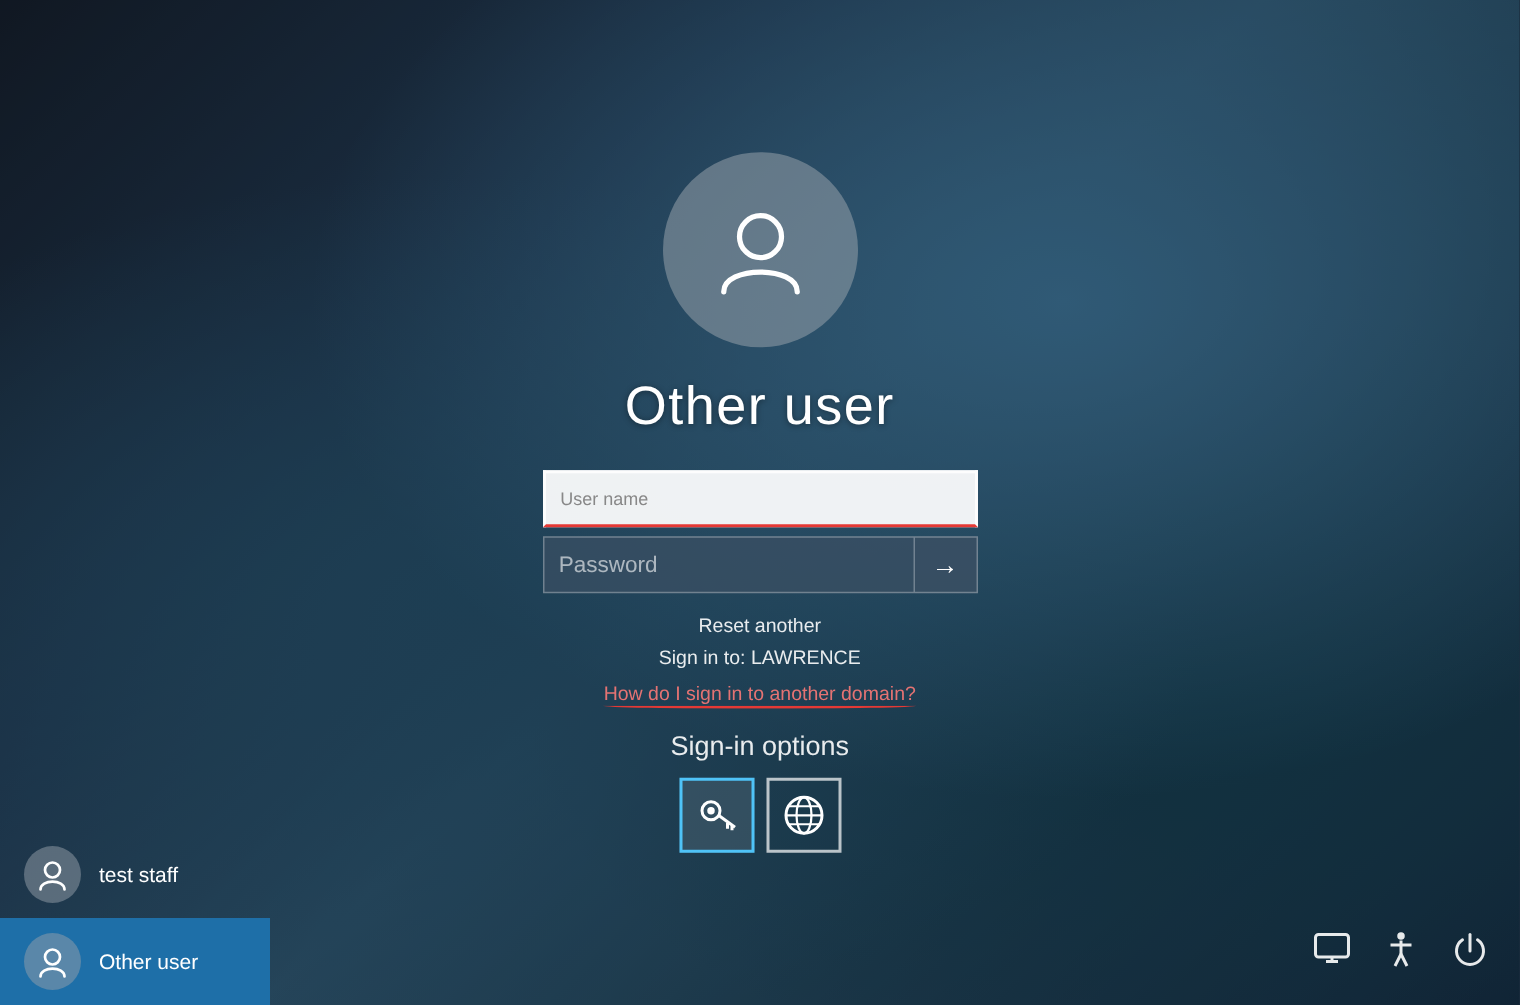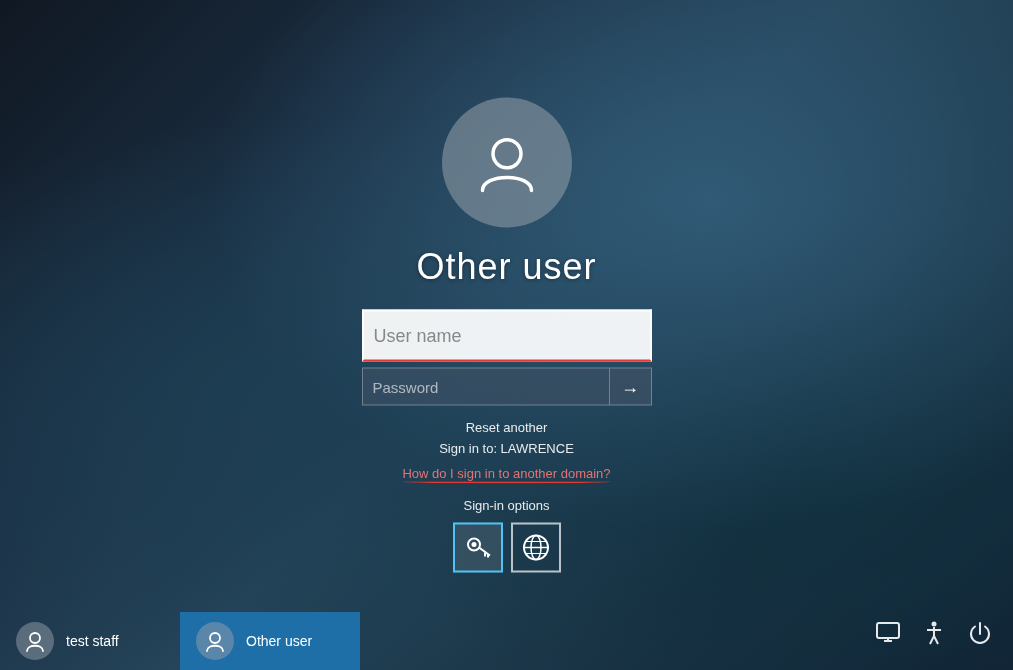--- a/index.html
+++ b/index.html
@@ -57,27 +57,27 @@
       color: #ffffff;
       font-size: 36px;
       font-weight: 300;
       letter-spacing: 1px;
       margin-bottom: 22px;
       text-shadow: 0 1px 4px rgba(0,0,0,0.4);
     }
 
     .input-username {
       width: 290px;
-      height: 52px;
+      height: 38px;
       background: rgba(255,255,255,0.93);
       border: 2px solid rgba(255,255,255,0.9);
       border-bottom: 2px solid #e53935;
       outline: none;
       padding: 0 10px;
-      font-size: 18px;
+      font-size: 12px;
       color: #222;
       margin-bottom: 6px;
     }
 
     .input-username::placeholder { color: #888; }
 
     .password-row {
       width: 290px;
       display: flex;
       align-items: center;
@@ -141,21 +141,21 @@
       bottom: -3px;
       left: 0;
       right: 0;
       height: 2px;
       border-bottom: 2px solid #e53935;
       border-radius: 50%;
     }
 
     .sign-in-options-label {
       color: rgba(255,255,255,0.9);
-      font-size: 13px;
+      font-size: 18px;
       text-align: center;
       margin-bottom: 10px;
     }
 
     .options-row {
       display: flex;
       gap: 8px;
       align-items: center;
     }
 
@@ -175,21 +175,21 @@
       border-color: #4fc3f7;
       background: rgba(255,255,255,0.1);
     }
 
     
     .user-list {
       position: absolute;
       bottom: 0;
       left: 0;
       display: flex;
-      flex-direction: row;
+      flex-direction: column;
     }
 
     .user-item {
       display: flex;
       align-items: center;
       gap: 12px;
       padding: 10px 16px;
       cursor: pointer;
       min-width: 180px;
     }

